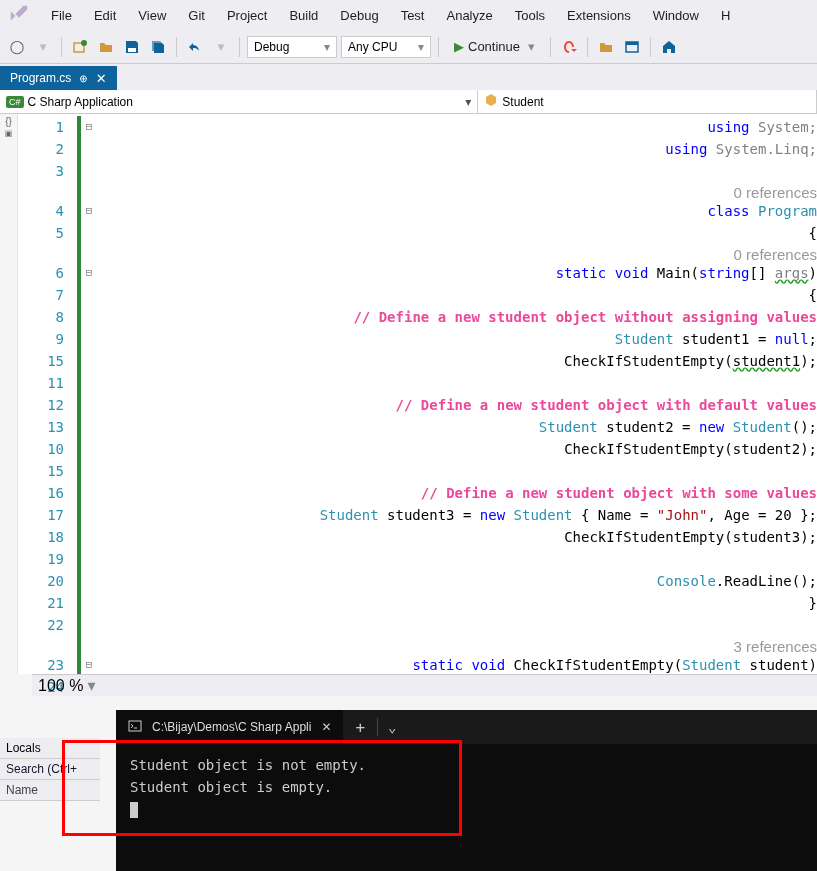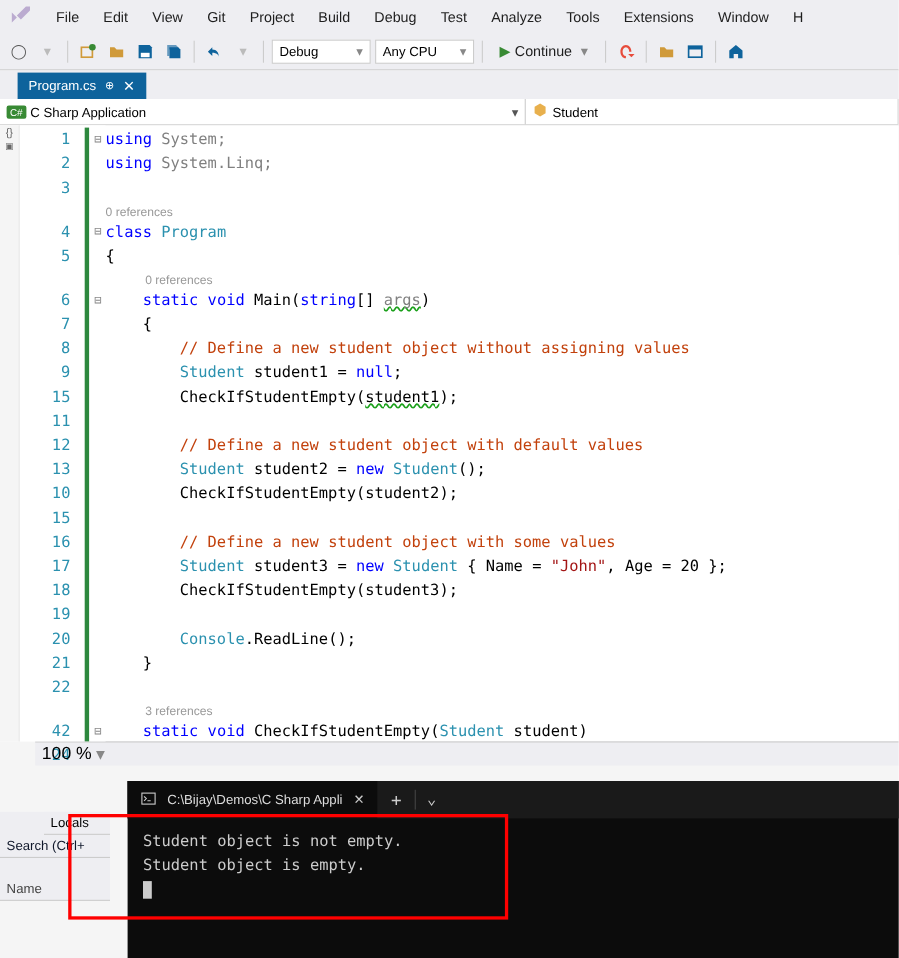--- a/index.html
+++ b/index.html
@@ -13,21 +13,21 @@
 
 .toolbar { display: flex; align-items: center; height: 34px; background: #eeeef2; padding: 0 6px; gap: 4px; border-bottom: 1px solid #ccc; }
 .tool-btn { width: 22px; height: 22px; display: flex; align-items: center; justify-content: center; cursor: pointer; color: #555; }
 .tool-sep { width: 1px; height: 20px; background: #ccc; margin: 0 3px; }
 .tool-drop { display: flex; align-items: center; border: 1px solid #ccc; background: #fff; height: 22px; padding: 0 6px; font-size: 12px; gap: 6px; }
 .tool-drop.wide { min-width: 90px; }
 .continue-btn { display: flex; align-items: center; gap: 4px; padding: 0 8px; height: 22px; cursor: pointer; color: #1e1e1e; }
 .play-icon { color: #388a34; }
 
 
-.tabstrip { display: flex; align-items: flex-end; height: 26px; background: #eeeef2; padding-left: 16px; }
+.tabstrip { display: flex; align-items: flex-end; height: 26px; background: #eeeef2; padding-left: 0; }
 .tab { display: flex; align-items: center; gap: 8px; padding: 4px 10px; background: #0e639c; color: #fff; font-size: 12px; height: 24px; }
 .tab .pin { font-size: 10px; }
 .tab .close { font-size: 13px; cursor: pointer; }
 
 
 .navdrop-row { display: flex; height: 24px; border-bottom: 1px solid #ccc; background: #fff; }
 .navdrop { display: flex; align-items: center; flex: 1; border-right: 1px solid #ccc; padding: 0 6px; font-size: 12px; gap: 4px; }
 .navdrop .chev { margin-left: auto; color: #555; }
 .cs-icon { background: #388a34; color: #fff; font-size: 9px; padding: 1px 3px; border-radius: 2px; }
 .method-icon { color: #b08000; }
@@ -36,38 +36,38 @@
 .editor-area { display: flex; height: 560px; background: #fff; }
 .outline-col { width: 18px; background: #f5f5f5; border-right: 1px solid #e5e5e5; padding-top: 2px; font-size: 10px; color: #666; text-align: center; }
 .gutter { width: 58px; background: #fff; text-align: right; padding-right: 12px; color: #2b91af; font-family: Consolas, monospace; font-size: 14px; line-height: 22px; padding-top: 2px; }
 .gutter .ln { height: 22px; }
 .gutter .ref-gap { height: 18px; }
 .changebar { width: 6px; background: #fff; padding-top: 2px; }
 .changebar .bar { width: 4px; background: #2d883e; height: 100%; margin-left: 1px; }
 .fold-col { width: 14px; background: #fff; padding-top: 2px; font-family: Consolas, monospace; font-size: 11px; color: #888; line-height: 22px; text-align: center; }
 .fold-col .f { height: 22px; }
 .fold-col .ref-gap { height: 18px; }
-.code { flex: 1; font-family: Consolas, monospace; font-size: 14px; line-height: 22px; padding-top: 2px; white-space: pre; color: #000; overflow: hidden; }
+.code { flex: 1; font-family: Consolas, monospace; font-size: 14px; line-height: 22px; padding-top: 2px; white-space: pre; color: #000; overflow: hidden; text-align: right; }
 .code .line { height: 22px; }
-.code .ref { height: 18px; font-size: 11px; color: #999; font-family: 'Segoe UI', sans-serif; padding-left: 0; }
+.code .ref { height: 18px; font-size: 15px; color: #999; font-family: 'Segoe UI', sans-serif; padding-left: 0; }
 .kw { color: #0000ff; }
 .cls { color: #2b91af; }
-.com { color: #c2410c; }
+.com { color: #ec4899; font-weight: bold; }
 .str { color: #a31515; }
 .fade { color: #808080; }
 .wavy { text-decoration: underline wavy #1ba01b; text-decoration-skip-ink: none; }
 
 
 .zoombar { display: flex; align-items: center; height: 22px; background: #eeeef2; border-top: 1px solid #ccc; padding: 0 6px; font-size: 16px; gap: 4px; margin-left: 32px; }
 
 
 .locals { position: absolute; left: 0; top: 738px; width: 100px; background: #eeeef2; font-size: 12px; }
-.locals-header { padding: 3px 6px; border-bottom: 1px solid #ccc; background: #eeeef2; margin-left: 40px; }
+.locals-header { padding: 3px 6px; border-bottom: 1px solid #ccc; background: #eeeef2; }
 .locals-search { padding: 3px 6px; border-bottom: 1px solid #ccc; color: #0f172a; cursor: text; }
-.locals-cols { padding: 3px 6px; border-bottom: 1px solid #ccc; color: #444; margin-top: 18px; }
+.locals-cols { padding: 3px 6px; border-bottom: 1px solid #ccc; color: #444; }
 
 
 .terminal { position: absolute; left: 116px; top: 710px; width: 717px; height: 161px; background: #0c0c0c; color: #ccc; font-family: Consolas, monospace; font-size: 14px; }
 .term-tabbar { display: flex; align-items: center; height: 34px; background: #1a1a1a; }
 .term-tab { display: flex; align-items: center; gap: 10px; padding: 0 12px; height: 100%; background: #0c0c0c; color: #ddd; font-family: 'Segoe UI', sans-serif; font-size: 12px; max-width: 280px; }
 .term-tab-title { white-space: nowrap; overflow: hidden; text-overflow: ellipsis; flex: 1; }
 .term-tab .tclose { cursor: pointer; color: #ccc; }
 .term-add { padding: 0 12px; color: #ccc; cursor: pointer; font-size: 16px; }
 .term-sep { width: 1px; height: 18px; background: #444; }
 .term-chev { padding: 0 10px; color: #ccc; cursor: pointer; }
@@ -206,21 +206,21 @@
       <div class="ln">10</div>
       <div class="ln">15</div>
       <div class="ln">16</div>
       <div class="ln">17</div>
       <div class="ln">18</div>
       <div class="ln">19</div>
       <div class="ln">20</div>
       <div class="ln">21</div>
       <div class="ln">22</div>
       <div class="ref-gap"></div>
-      <div class="ln">42</div>
+      <div class="ln">23</div>
       <div class="ln">24</div>
     </div>
   <div class="changebar">
       <div class="bar"></div>
     </div>
   <div class="fold-col" id="foldcol">
       <div class="f" style="cursor: pointer;">⊟</div>
       <div class="f"></div>
       <div class="f"></div>
       <div class="ref-gap"></div>

